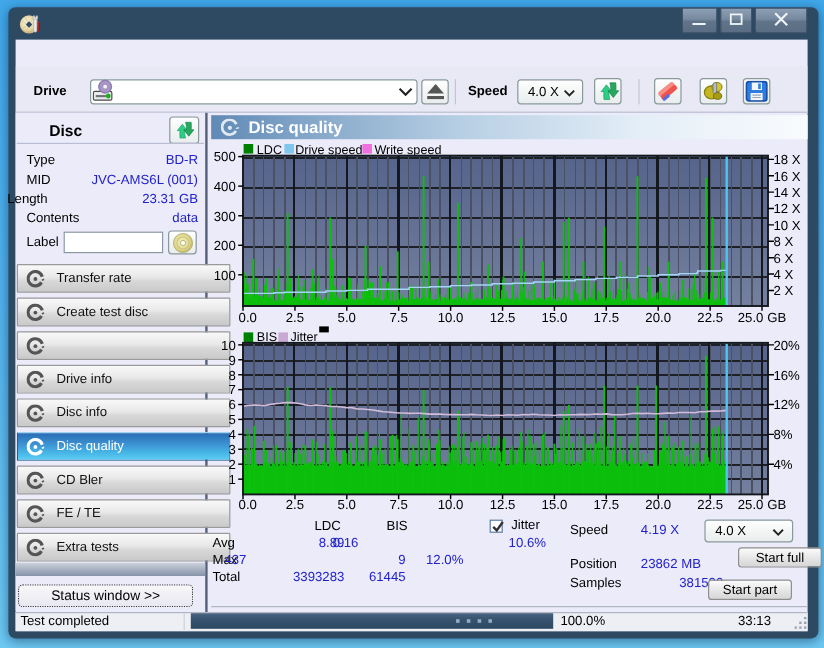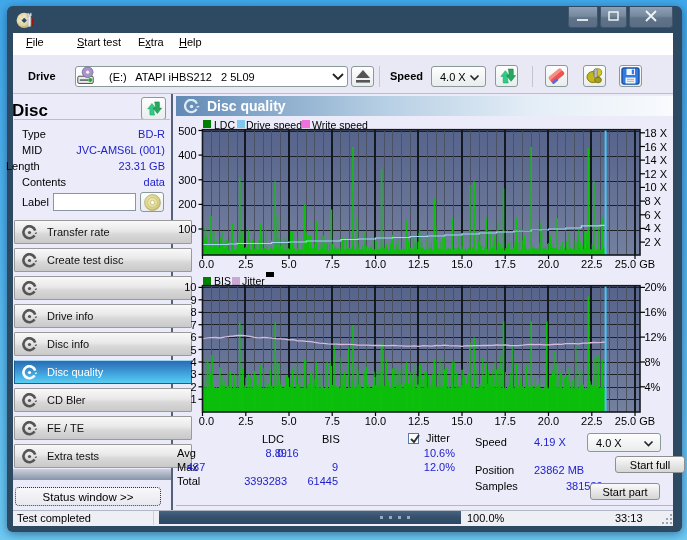--- a/index.html
+++ b/index.html
@@ -45,38 +45,31 @@
     </defs>
 <circle cx="8.2" cy="9.4" r="7.6" fill="url(#cdg)"></circle>
 <path d="M5.2 3.2 L7.4 8.2 M11.5 3.4 L9.4 8.2 M2.4 6.4 L6.5 9.4 M2.2 12.6 L6.6 10.6 M5.6 15.6 L7.6 11 M11.2 15.4 L9.5 10.8 M14.2 6.8 L10 9.3" stroke="#d9caa0" stroke-width="0.7"></path>
 <rect x="6.3" y="7.5" width="3.8" height="3.8" transform="rotate(45 8.2 9.4)" fill="#2e4a63"></rect>
 <rect x="12.1" y="3.2" width="2.6" height="12.6" rx="1.2" fill="#ececee" stroke="#9aa2aa" stroke-width="0.5"></rect>
 <path d="M11.6 2.2 h1.4 v1.6 h1 v-1.6 h1.4 v2.8 h-3.8 z" fill="#e4e6e8" stroke="#9aa2aa" stroke-width="0.4"></path>
 <rect x="15.2" y="7.2" width="2" height="8" rx="0.9" fill="#9c1310"></rect>
 <rect x="15.2" y="7.2" width="0.8" height="8" fill="#c43c34"></rect>
 </svg>
 <div class="content" style="left:13px;top:33px;position:absolute">
-    <div class="menu">
-      <span style="left:13px"><u>F</u>ile</span>
-      <span style="left:64px"><u>S</u>tart test</span>
-      <span style="left:125px">E<u>x</u>tra</span>
-      <span style="left:166px"><u>H</u>elp</span>
-    </div>
     <div class="toolbar"></div>
     <div class="blab" style="left:15px;top:37px">Drive</div>
     <div class="combo" style="left:62px;top:33px;width:273px;height:21px;background:#fff"></div>
     <svg class="abs" style="left:64px;top:33px" width="20" height="20" viewBox="0 0 20 20">
 <rect x="0.8" y="10.2" width="15.4" height="7.2" rx="1.2" fill="#e8eaec" stroke="#4a4a4a" stroke-width="1"></rect>
 <rect x="2.8" y="13.2" width="8.5" height="1.8" fill="#707478"></rect>
 <circle cx="10.6" cy="6.2" r="5.4" fill="#a795c5" stroke="#7a68a0" stroke-width="0.7"></circle>
 <path d="M10.6 0.8 L14.4 2.4 L16 6.2 L14.4 10 L10.6 11.6 L6.8 10 L5.2 6.2 L6.8 2.4 Z" fill="none" stroke="#8d7cb0" stroke-width="0.6"></path>
 <circle cx="10.6" cy="6.2" r="1.6" fill="#f4f2f8"></circle>
 <path d="M12.2 13 h2 v2 h-2 z M11.2 14 h4 M13.2 12 v4" stroke="#22aa22" stroke-width="1.2" fill="#33bb33"></path>
 </svg>
-    <div class="stat" style="left:96px;top:38px">(E:)&nbsp;&nbsp; ATAPI iHBS212&nbsp;&nbsp; 2 5L09</div>
     <svg class="abs" style="left:318px;top:39px" width="14" height="10">
       <path d="M2 2 L7 7 L12 2" stroke="#222" stroke-width="1.8" fill="none"></path>
     </svg>
     <div class="combo" style="left:338px;top:33px;width:23px;height:21px"></div>
     <svg class="abs" style="left:342px;top:36px" width="16" height="15">
       <path d="M8 1 L15 9 H1 Z" fill="#555"></path>
       <rect x="1" y="11" width="14" height="2.6" fill="#555"></rect>
     </svg>
     <div style="position:absolute;left:366px;top:33px;width:1px;height:21px;background:#c2c6d4"></div>
     <div class="blab" style="left:377px;top:37px">Speed</div>
@@ -112,21 +105,21 @@
 <rect x="1" y="1" width="17" height="16" rx="2" fill="#2f7de0" stroke="#1a4fa8" stroke-width="1.4"></rect>
 <rect x="5.5" y="1.8" width="8.5" height="6.2" fill="#f2f5f9"></rect>
       <rect x="10.8" y="2.6" width="2.2" height="4.6" fill="#2f7de0"></rect>
 <rect x="4.5" y="10.5" width="10" height="6" fill="#f2f5f9"></rect>
 <line x1="6" y1="12.3" x2="13" y2="12.3" stroke="#9aa6b4" stroke-width="0.9"></line>
 <line x1="6" y1="14.3" x2="13" y2="14.3" stroke="#9aa6b4" stroke-width="0.9"></line>
 </svg>
   </div>
 <div class="abs" style="left:13px;top:94px;width:160px;height:415px;background:#ebebf9"></div>
 <div class="abs" style="left:171px;top:94px;width:2px;height:416px;background:#55617a"></div>
-<div class="blab" style="left:12px;top:101px;font-size:17px">Disc</div>
+<div class="blab" style="left:41px;top:101px;font-size:13px">Disc</div>
 <div class="combo" style="left:141px;top:97px;width:25px;height:23px"></div>
 <div class="abs" style="left:145px;top:100px"><svg width="17" height="17" viewBox="0 0 22 22">
       <path d="M3.5 11.5 L9 4.5 L14.5 11.5 L11.5 11.5 C11.5 15 11.8 17 12.5 19.5 L6.5 19.5 C6.2 16 6.2 13.5 6.5 11.5 Z" fill="#2ecc85" stroke="#1d9e63" stroke-width="0.7"></path>
       <path d="M18.5 10.5 L13 17.5 L7.5 10.5 L10.5 10.5 C10.5 7 10.2 5 9.5 2.5 L15.5 2.5 C15.8 6 15.8 8.5 15.5 10.5 Z" fill="#27a85f" stroke="#188049" stroke-width="0.7" transform="translate(3 0)"></path>
     </svg></div>
 <div class="abs" style="left:14px;top:119px;width:156px;height:1px;background:#b9bed2"></div>
 <div class="stat" style="left:22px;top:128px">Type</div>
 <div class="statv" style="right:522px;top:128px">BD-R</div>
 <div class="stat" style="left:22px;top:144px">MID</div>
 <div class="statv" style="right:522px;top:144px">JVC-AMS6L (001)</div>
@@ -607,21 +600,21 @@
     <path d="M2 6 L5 9 L10 2" stroke="#333" stroke-width="2" fill="none"></path>
   </svg>
 <div class="stat" style="left:426px;top:432px">Jitter</div>
 <div class="stat" style="left:177px;top:447px">Avg</div>
 <div class="statv" style="left:187px;top:447px;width:100px;text-align:right">8.89</div>
 <div class="statv" style="left:238px;top:447px;width:100px;text-align:center">0.16</div>
 <div class="statv" style="left:355px;top:447px;width:100px;text-align:right">10.6%</div>
 <div class="stat" style="left:177px;top:461px">Max</div>
 <div class="statv" style="left:187px;top:461px;width:100px;text-align:left">437</div>
 <div class="statv" style="left:238px;top:461px;width:100px;text-align:right">9</div>
-<div class="statv" style="left:355px;top:461px;width:100px;text-align:right">12.0%</div>
+<div class="statv" style="left:355px;top:461px;width:100px;">12.0%</div>
 <div class="stat" style="left:177px;top:475px">Total</div>
 <div class="statv" style="left:187px;top:475px;width:100px;text-align:right">3393283</div>
 <div class="statv" style="left:238px;top:475px;width:100px;text-align:right">61445</div>
 <div class="stat" style="left:475px;top:436px">Speed</div>
 <div class="statv" style="left:534px;top:436px">4.19 X</div>
 <div class="stat" style="left:475px;top:464px">Position</div>
 <div class="statv" style="left:534px;top:464px">23862 MB</div>
 <div class="stat" style="left:475px;top:480px">Samples</div>
 <div class="statv" style="left:566px;top:480px">381530</div>
 <div class="combo" style="left:587px;top:433px;width:74px;height:19px">

